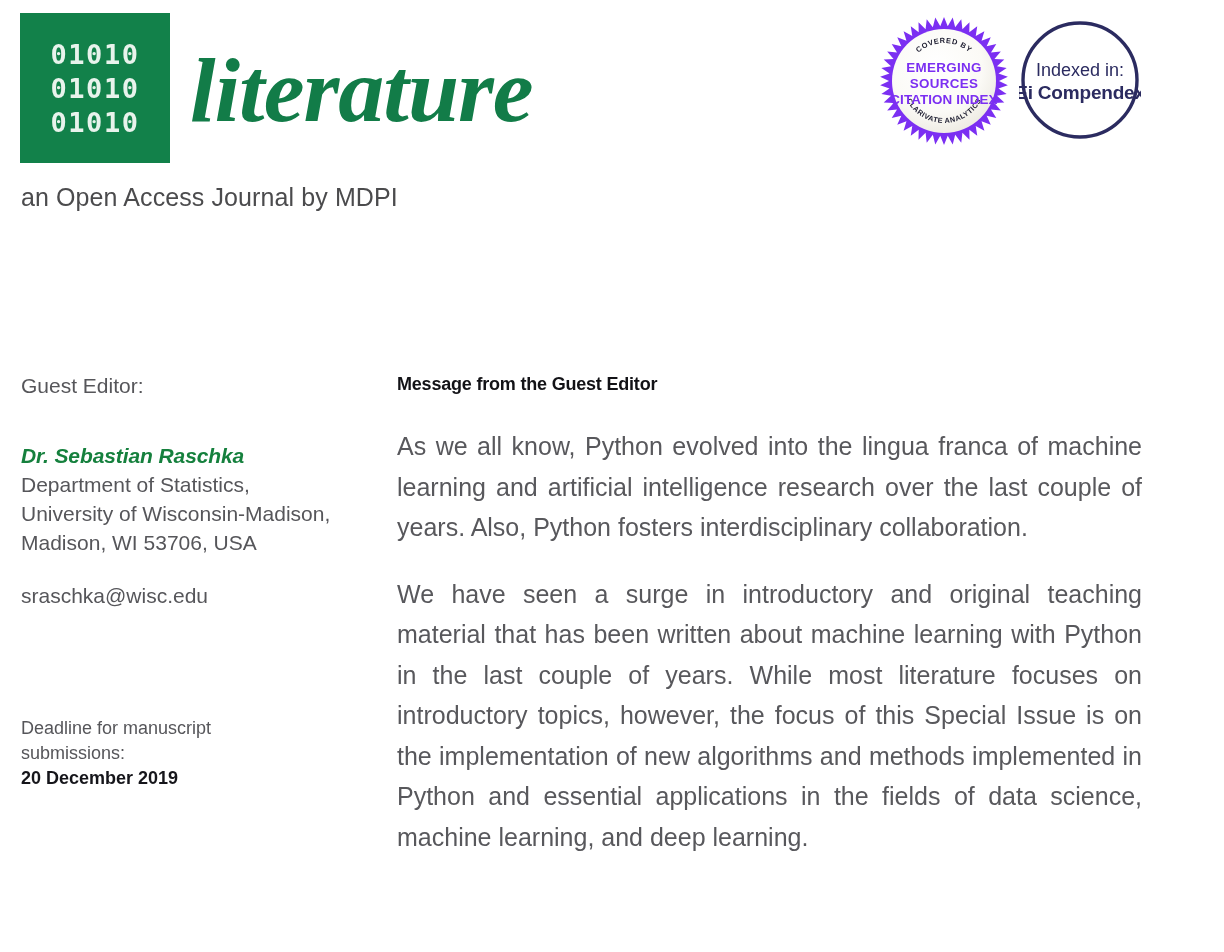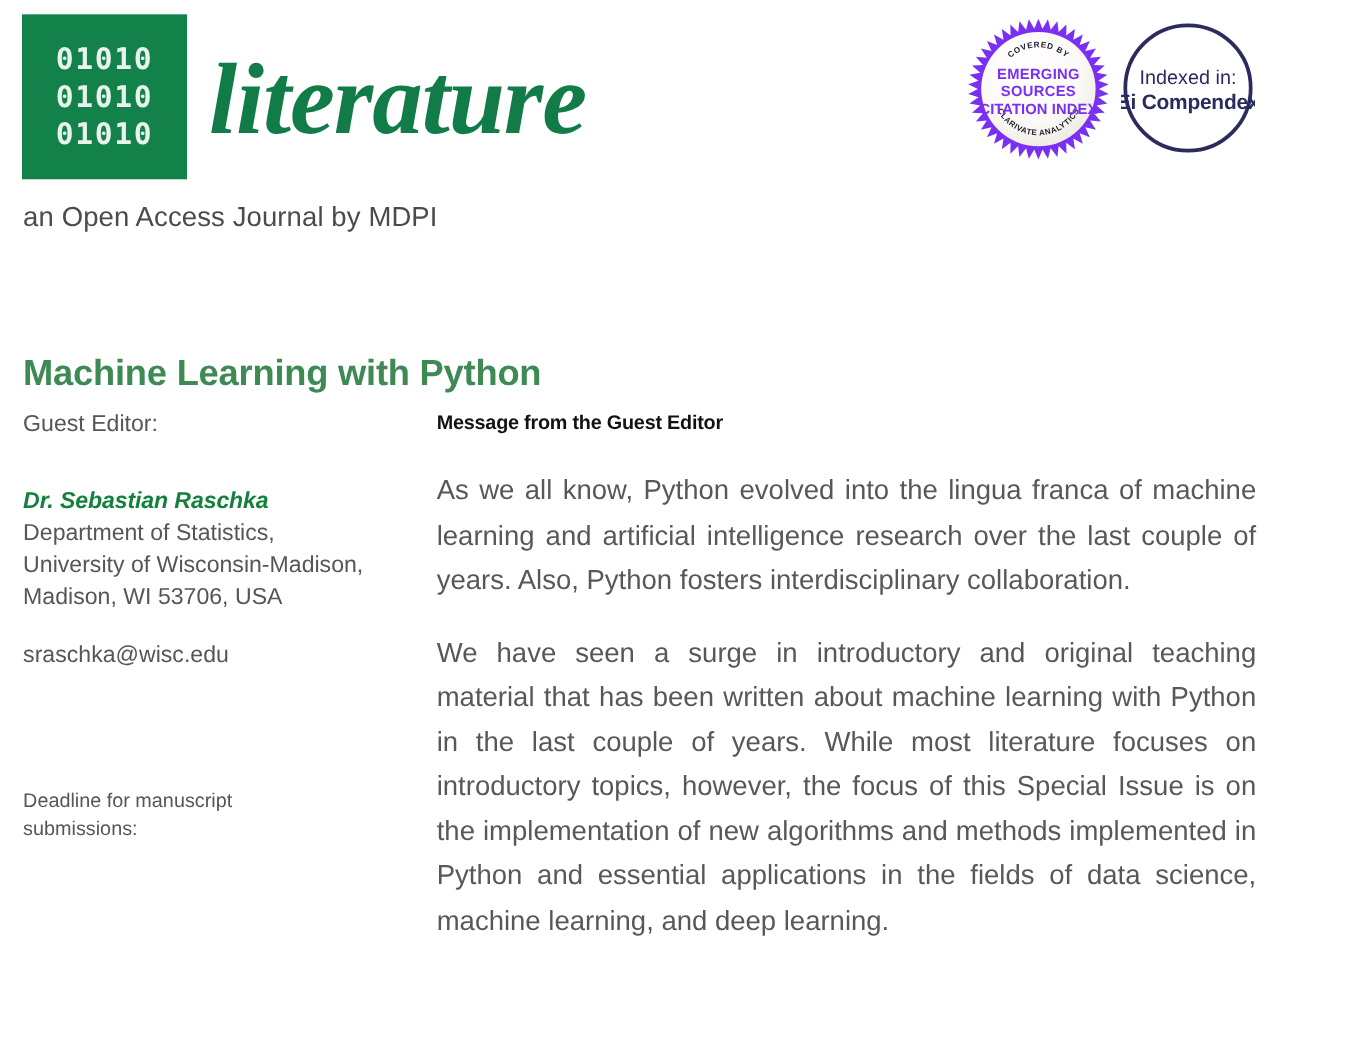--- a/index.html
+++ b/index.html
@@ -216,38 +216,38 @@
     <div class="badge-ei">
       <svg width="122" height="122" viewBox="0 0 122 122" aria-hidden="true">
         <circle cx="61" cy="61" r="57" fill="#ffffff" stroke="#2b2b60" stroke-width="3.4"></circle>
         <text x="61" y="57" text-anchor="middle" font-family="'Liberation Sans', sans-serif" font-size="18" fill="#2b2b60">Indexed in:</text>
         <text x="61" y="80" text-anchor="middle" font-family="'Liberation Sans', sans-serif" font-size="19" font-weight="700" fill="#2b2b60" letter-spacing="-0.2">Ei Compendex</text>
       </svg>
     </div>
 
   </div>
 
-  <h1 class="si-title">Machine Learning with Python</h1>
 
   <div class="col-left">
     <div class="ge-label">Guest Editor:</div>
     <div class="ge-block">
       <div class="ge-name">Dr. Sebastian Raschka</div>
       <div class="ge-aff">
         <div>Department of Statistics,</div>
         <div>University of Wisconsin-Madison,</div>
         <div>Madison, WI 53706, USA</div>
       </div>
       <div class="ge-email">sraschka@wisc.edu</div>
     </div>
   </div>
 
   <div class="deadline">
     <div>Deadline for manuscript</div>
     <div>submissions:</div>
+    <div class="deadline-date">20 December 2019</div>
   </div>
 
   <div class="col-right">
     <h2 class="msg-heading">Message from the Guest Editor</h2>
     <p class="msg-para">As we all know, Python evolved into the lingua franca of machine learning and artificial intelligence research over the last couple of years. Also, Python fosters interdisciplinary collaboration.</p>
     <p class="msg-para">We have seen a surge in introductory and original teaching material that has been written about machine learning with Python in the last couple of years. While most literature focuses on introductory topics, however, the focus of this Special Issue is on the implementation of new algorithms and methods implemented in Python and essential applications in the fields of data science, machine learning, and deep learning.</p>
   </div>
 
 </div>
 

